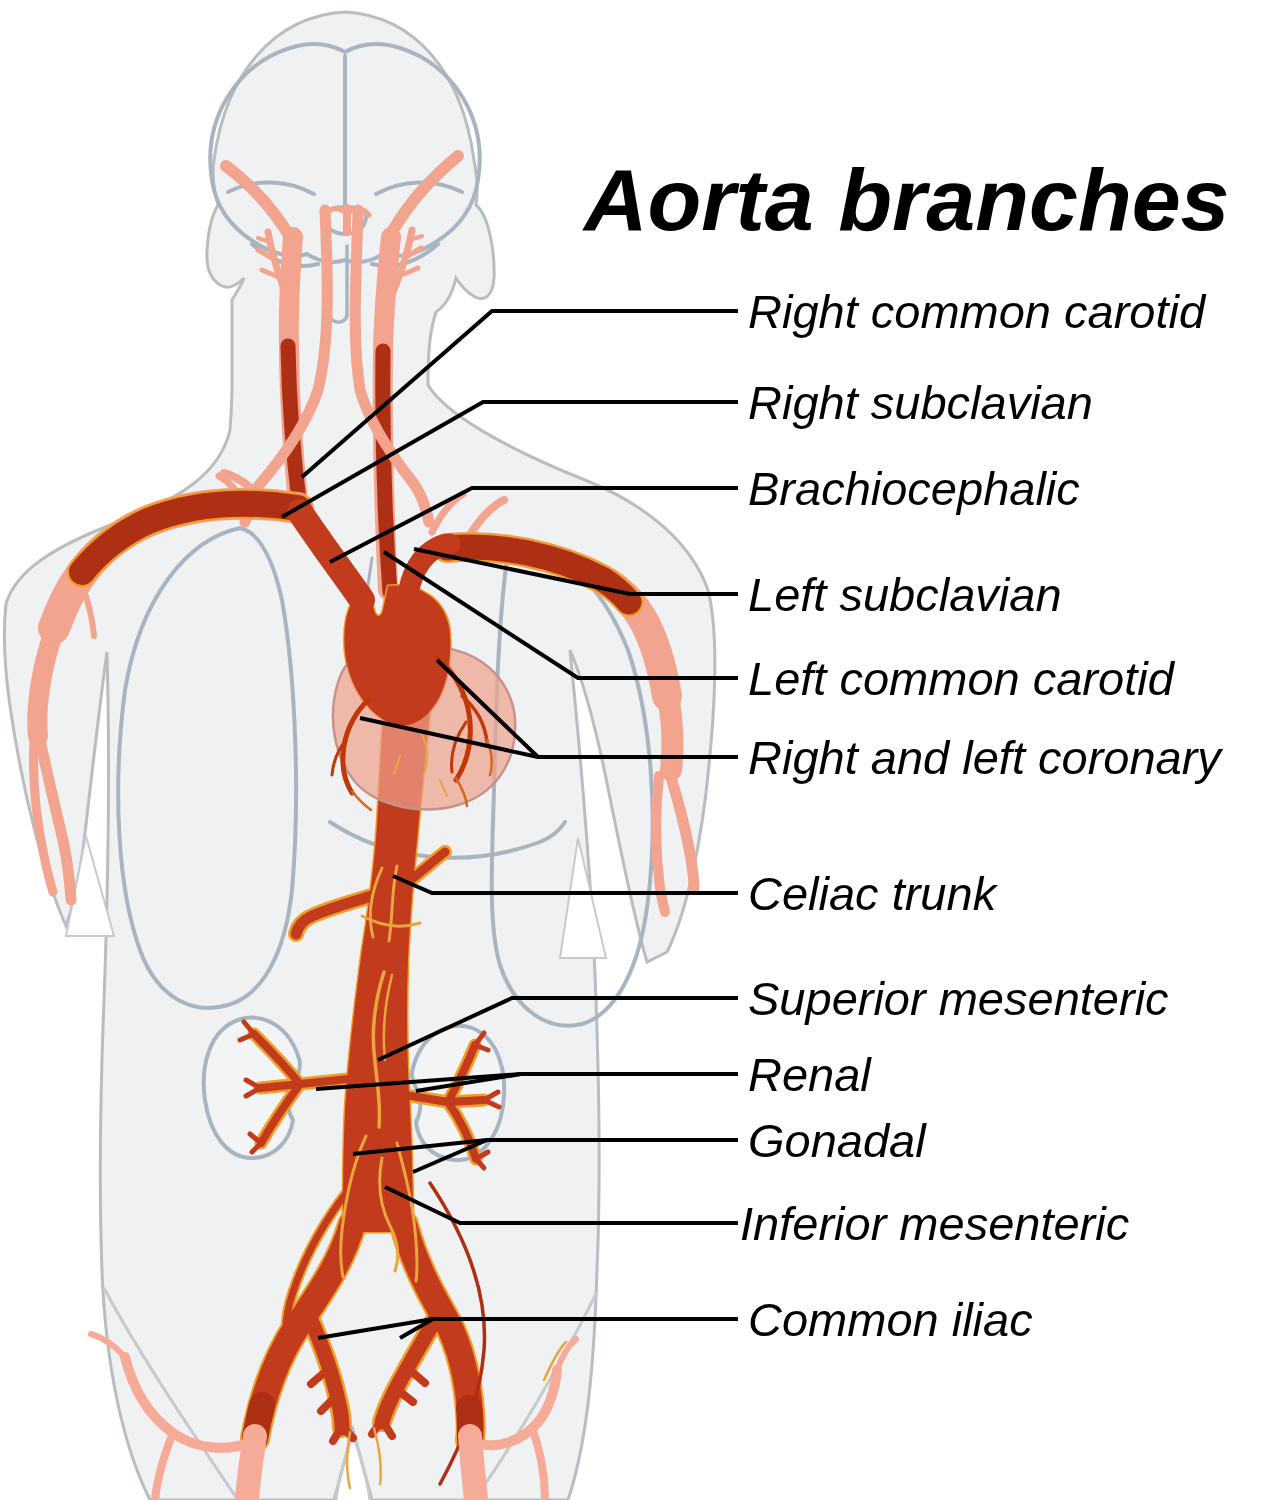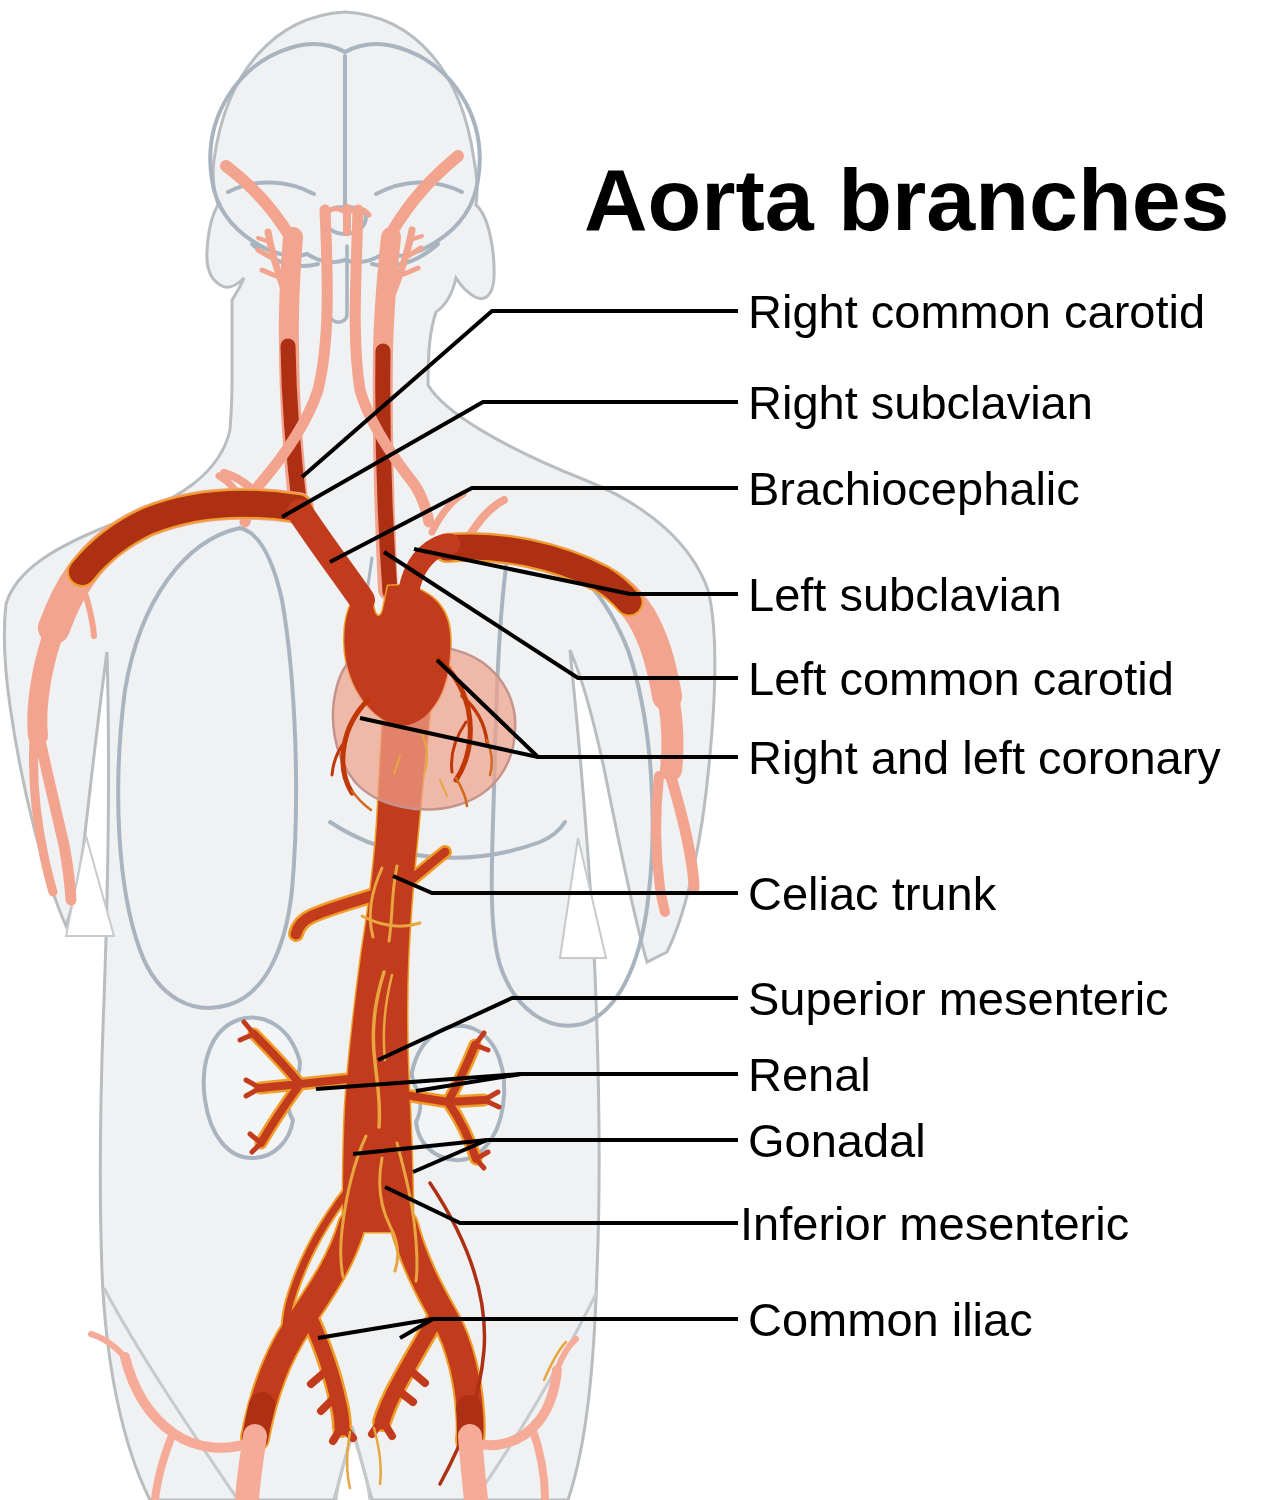--- a/index.html
+++ b/index.html
@@ -1,16 +1,16 @@
 <!DOCTYPE html>
 <html><head>
 <meta charset="utf-8">
 <style>
   html,body{margin:0;padding:0;background:#fff;}
-  #stage{position:relative;width:1278px;height:1500px;background:#fff;overflow:hidden;}
+  #stage{position:relative;width:1278px;height:1500px;background:#fff;overflow:hidden;font-style:italic;}
   svg{display:block;}
   .title{font-family:"Liberation Sans","DejaVu Sans",sans-serif;font-size:88px;font-weight:bold;}
   .lbl{font-family:"Liberation Sans","DejaVu Sans",sans-serif;font-size:47px;}
 </style>
 </head>
 <body>
 
 <div id="stage">
 <svg width="1278" height="1500" viewBox="0 0 1278 1500">
 

